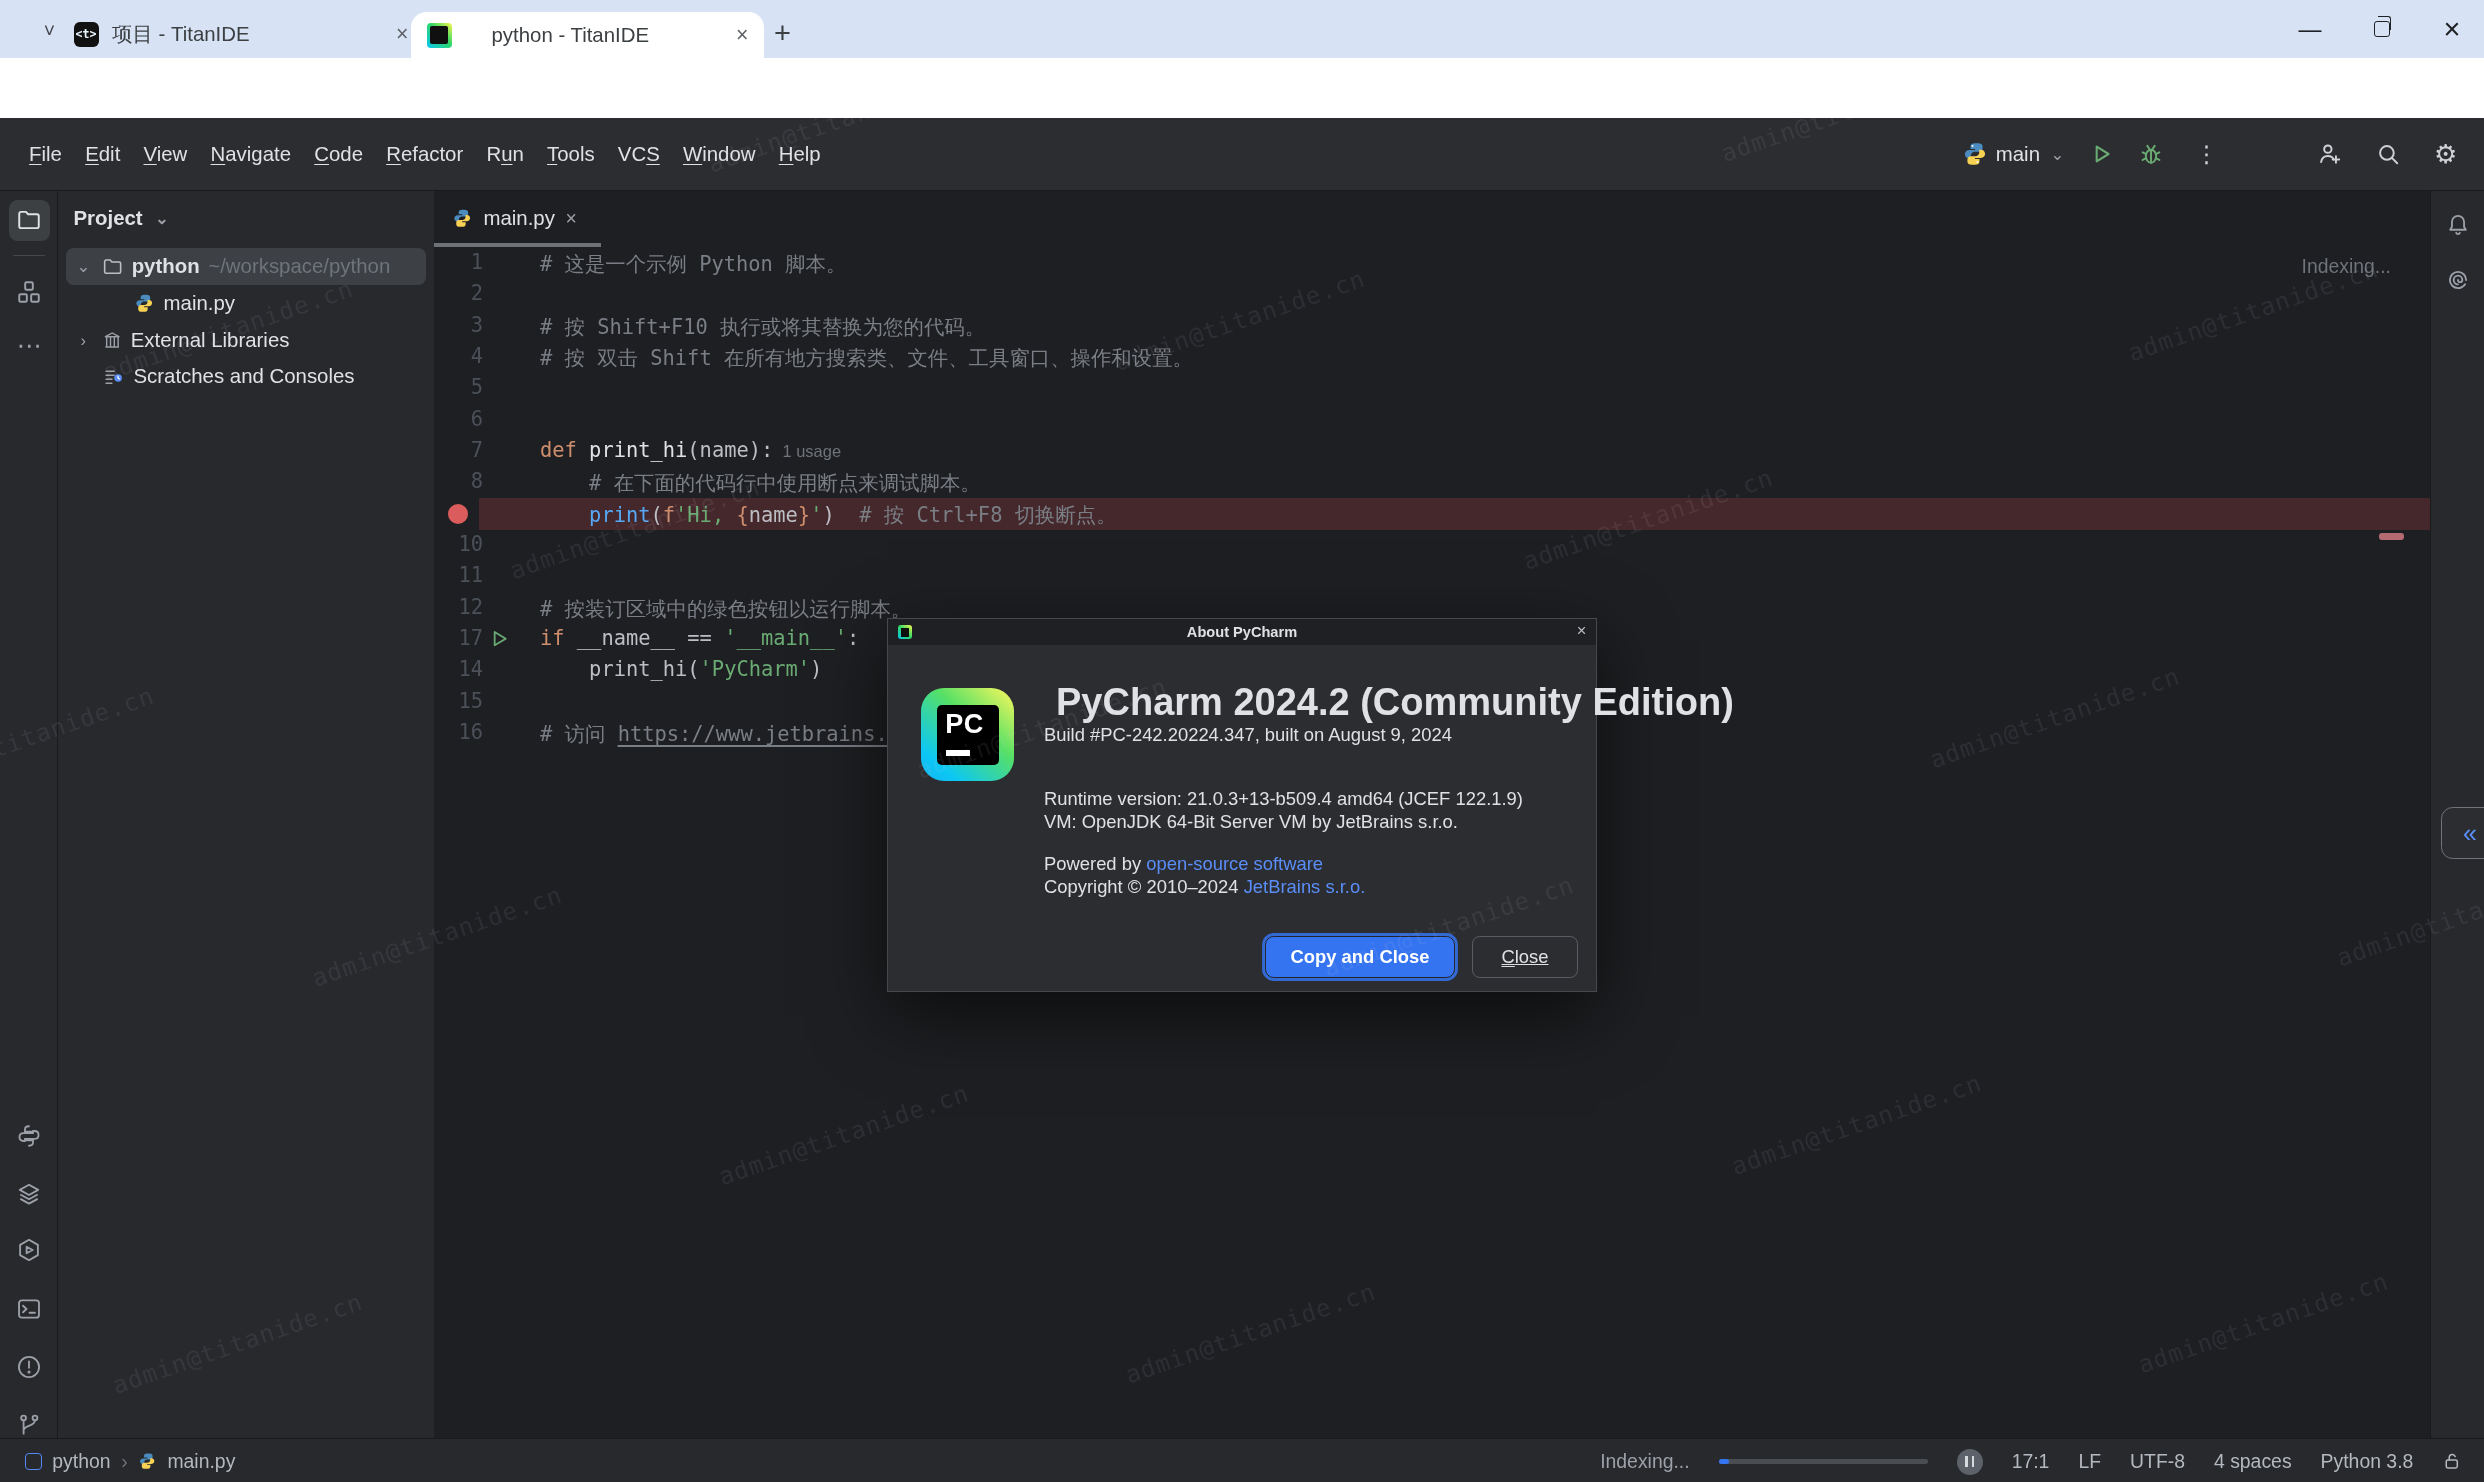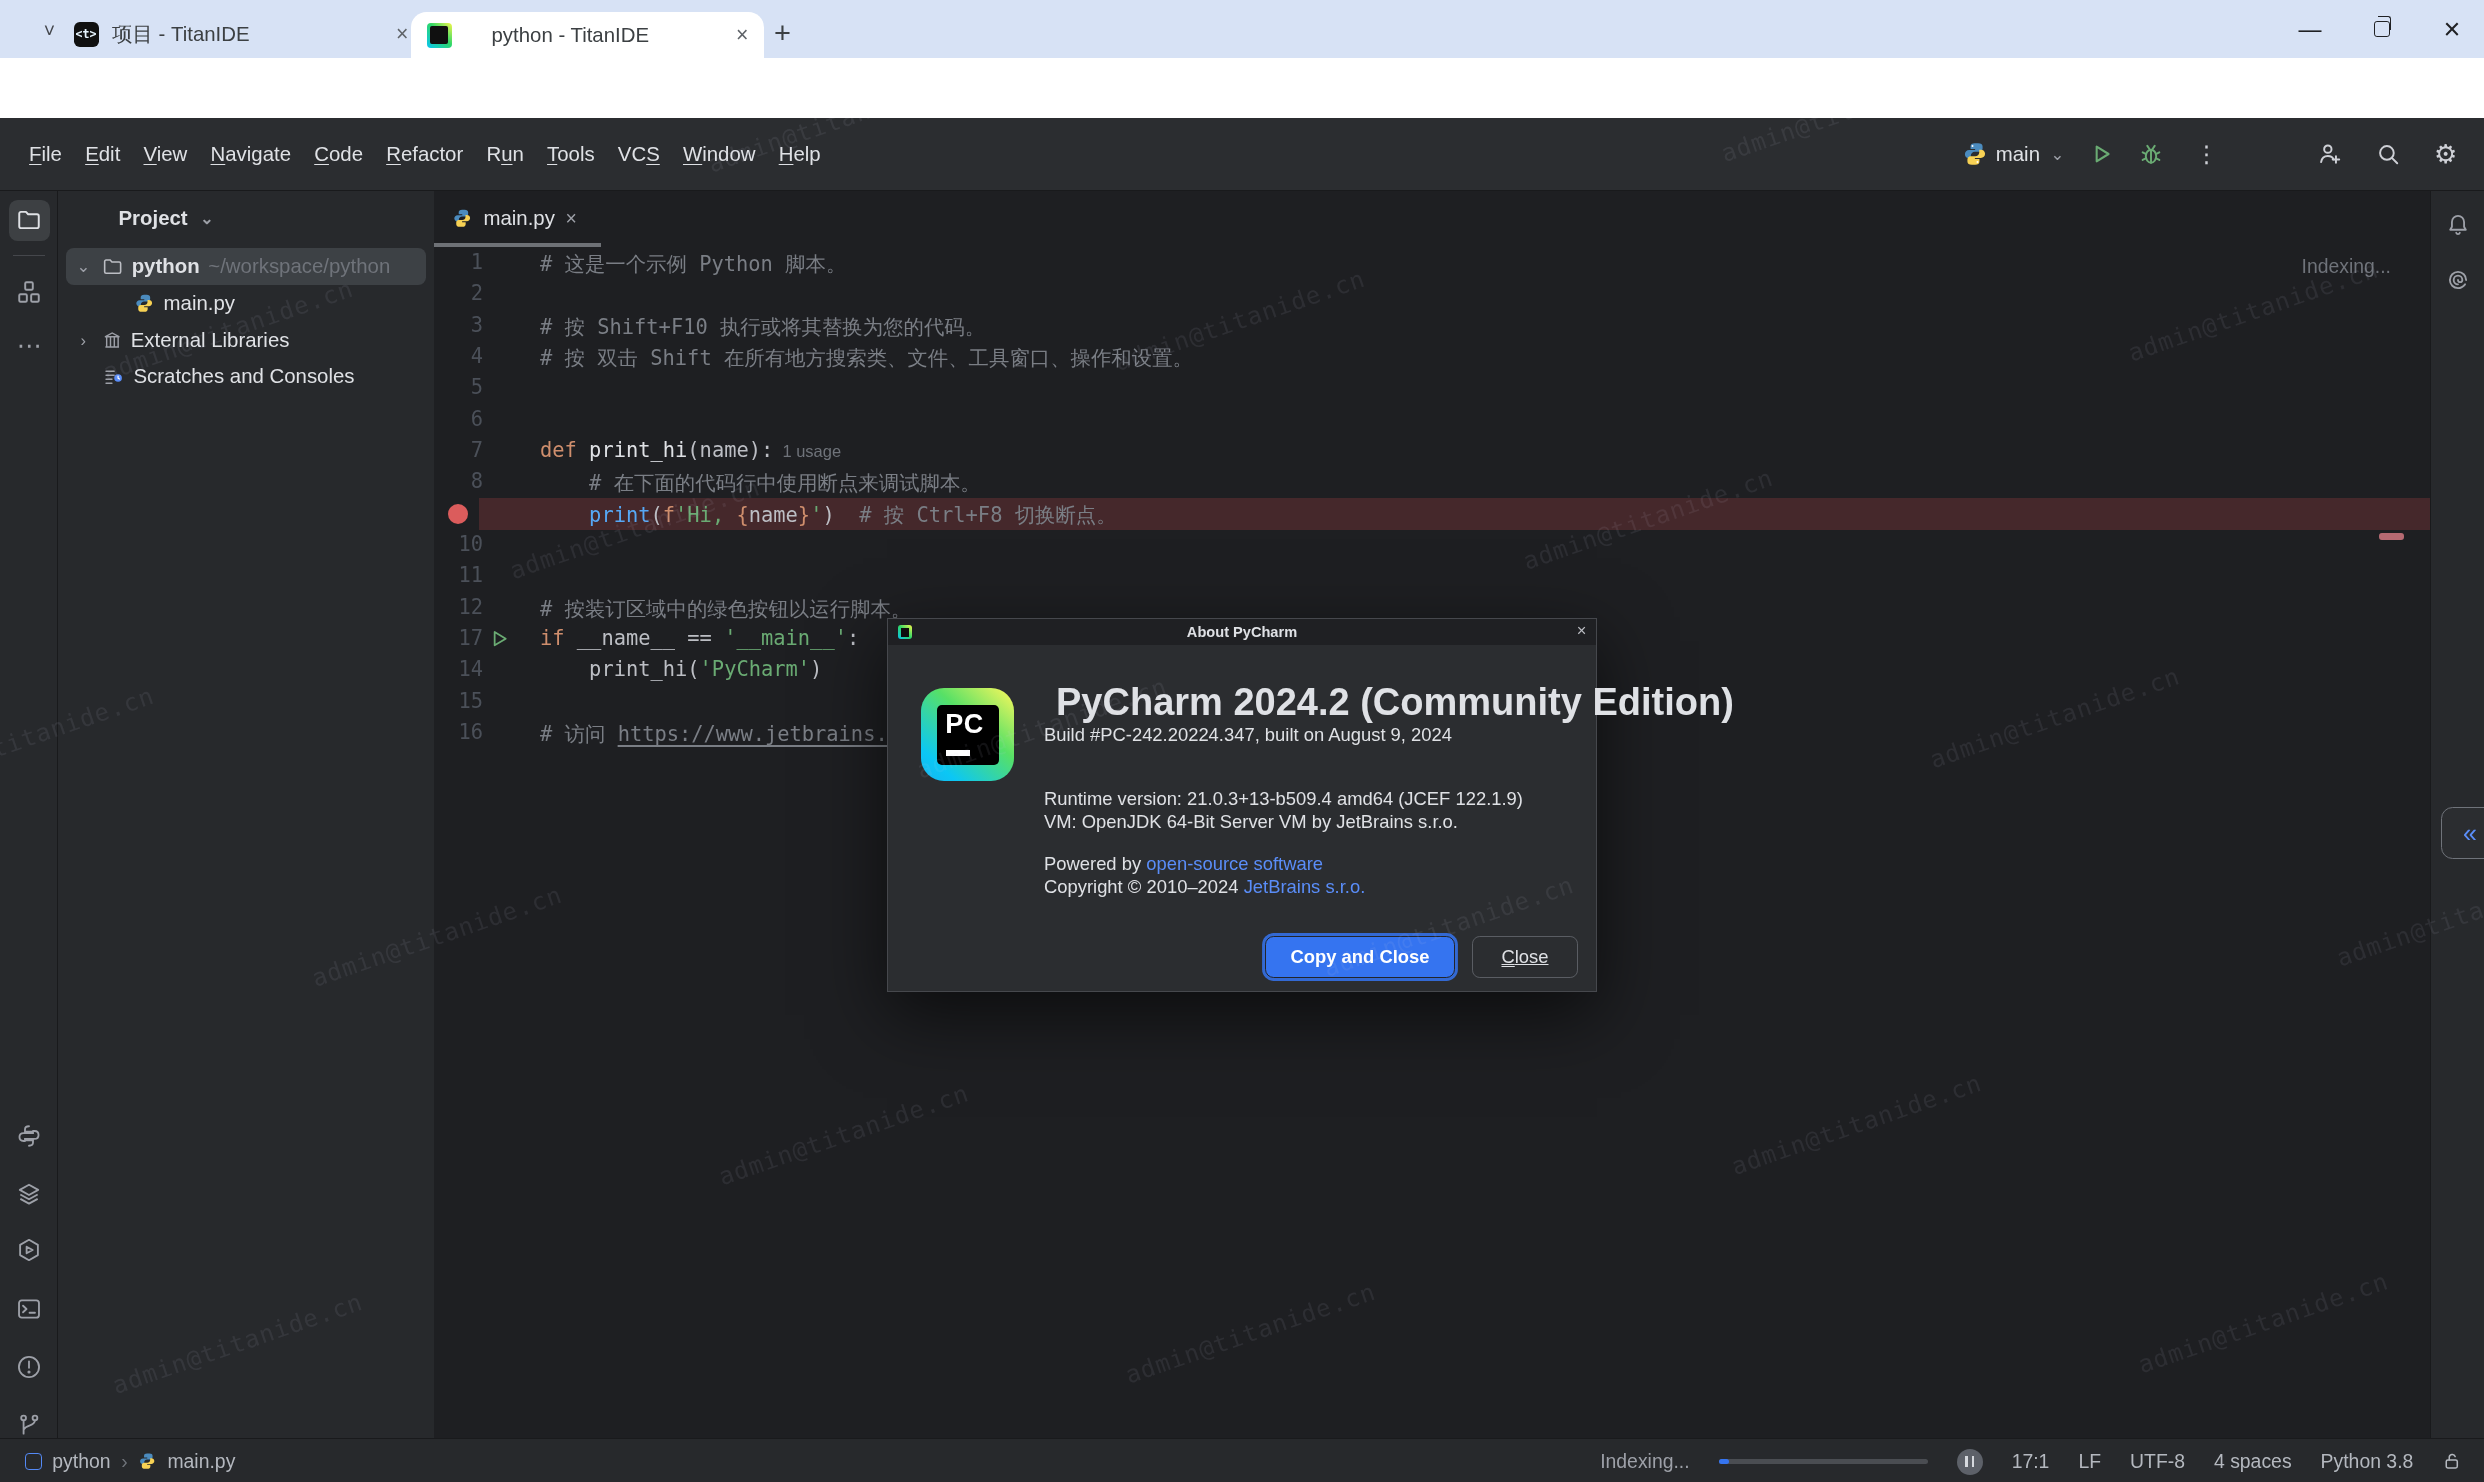--- a/index.html
+++ b/index.html
@@ -49,21 +49,21 @@
   .vdots{font-size:23px;color:#ced0d6;letter-spacing:0;}
   
   .lstrip{position:absolute;left:0;top:73px;width:57px;height:1247px;background:#27292c;border-right:1px solid #191a1c;}
   .rstrip{position:absolute;left:2430px;top:73px;width:54px;height:1247px;background:#27292c;border-left:1px solid #191a1c;}
   .stripbtn{position:absolute;left:8.7px;width:41px;height:41px;border-radius:8.7px;display:flex;align-items:center;justify-content:center;cursor:pointer;}
   .stripbtn.active{background:#3d4043;}
   .strip-div{position:absolute;left:12.6px;width:32px;height:1px;background:#45474c;}
   
   .ppanel{position:absolute;left:58px;top:73px;width:376px;height:1247px;background:#27292c;border-right:1px solid #191a1c;}
   .phead{position:absolute;left:15.5px;top:0;height:54px;display:flex;align-items:center;gap:9.7px;
-         font-size:20.4px;font-weight:700;color:#dfe1e5;cursor:pointer;margin-left:45px;}
+         font-size:20.4px;font-weight:700;color:#dfe1e5;cursor:pointer;}
   .trow{position:absolute;left:7.8px;right:7.8px;height:37px;display:flex;align-items:center;gap:8.7px;border-radius:7.8px;
         font-size:20.4px;color:#dfe1e5;cursor:pointer;white-space:nowrap;}
   .trow .hint{color:#6f737a;}
   .trow.sel{background:#3d4145;}
   .chev{color:#9da0a8;font-size:16.5px;width:19.4px;text-align:center;flex:0 0 auto;}
   
   .tabbar{position:absolute;left:434px;top:73px;width:1996px;height:56px;background:#1e1f22;border-bottom:1px solid #191a1c;}
   .etab{position:absolute;left:0;top:0;width:167px;height:55px;display:flex;align-items:center;gap:10.7px;padding-left:18.4px;
         box-sizing:border-box;font-size:20.4px;color:#dfe1e5;cursor:pointer;}
   .etab .x{color:#9da0a8;font-size:19.4px;}

